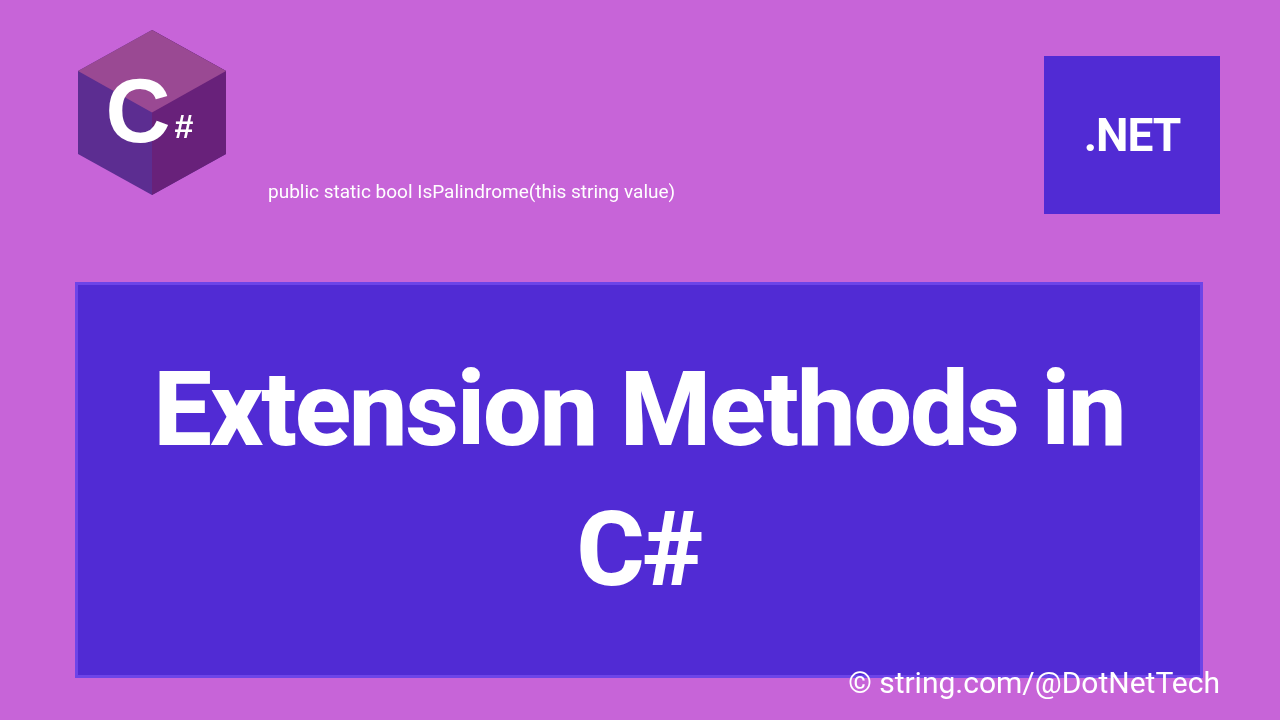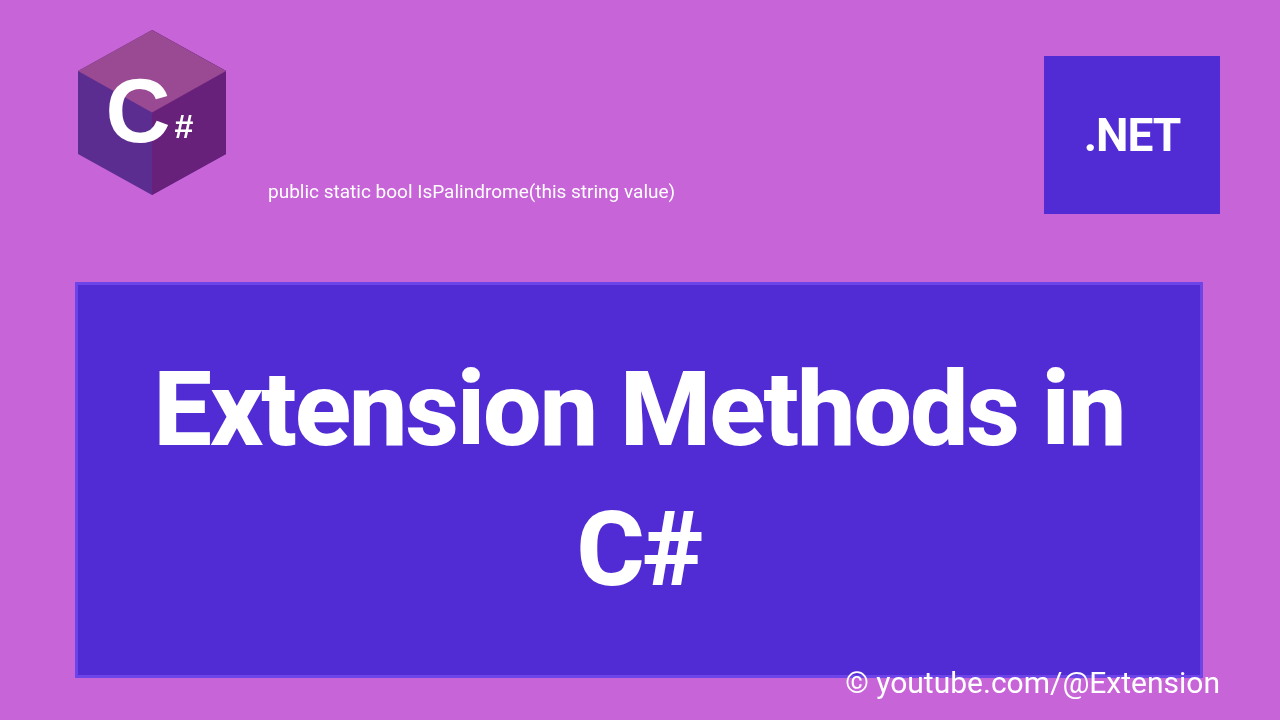--- a/index.html
+++ b/index.html
@@ -94,13 +94,13 @@
 <div class="dotnet-logo">
   <span class="dotnet-text">.NET</span>
 </div>
 
 <div class="code-snippet">public static bool IsPalindrome(this string value)</div>
 
 <div class="title-box">
   <div class="title-text">Extension Methods in C#</div>
 </div>
 
-<div class="credit">© youtube.com/@Extension</div>
+<div class="credit">© string.com/@DotNetTech</div>
 
 </body></html>

